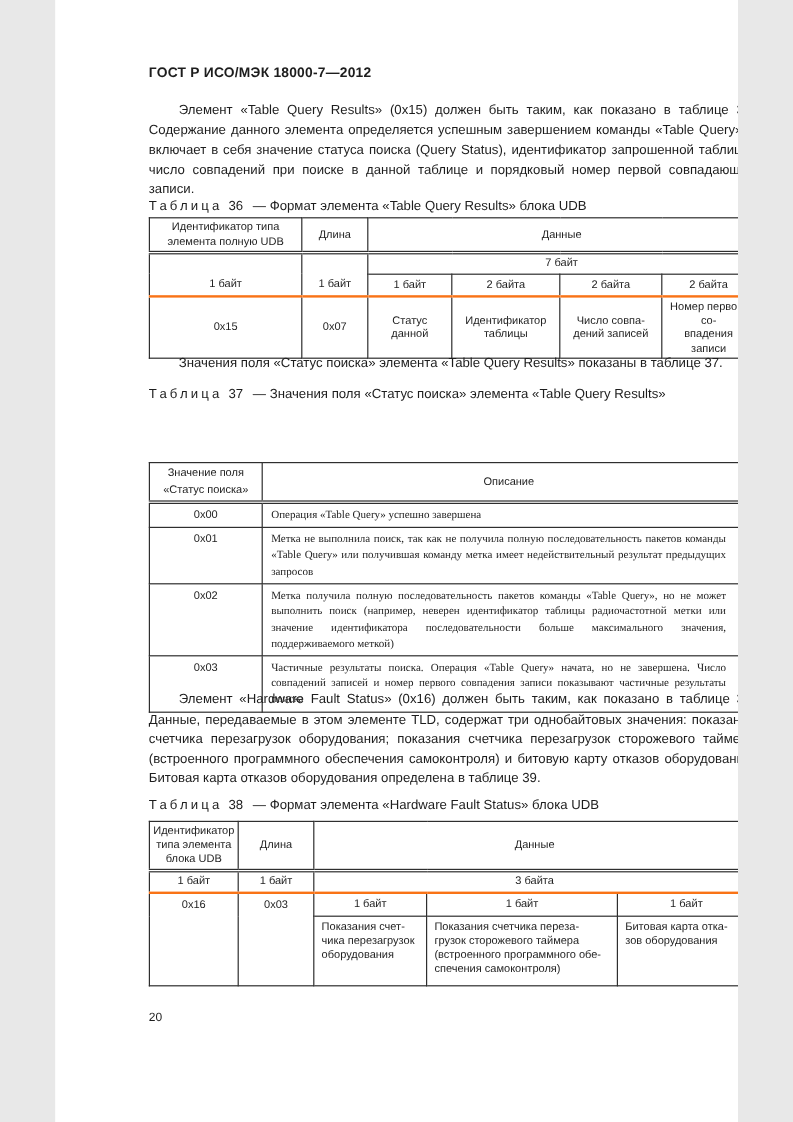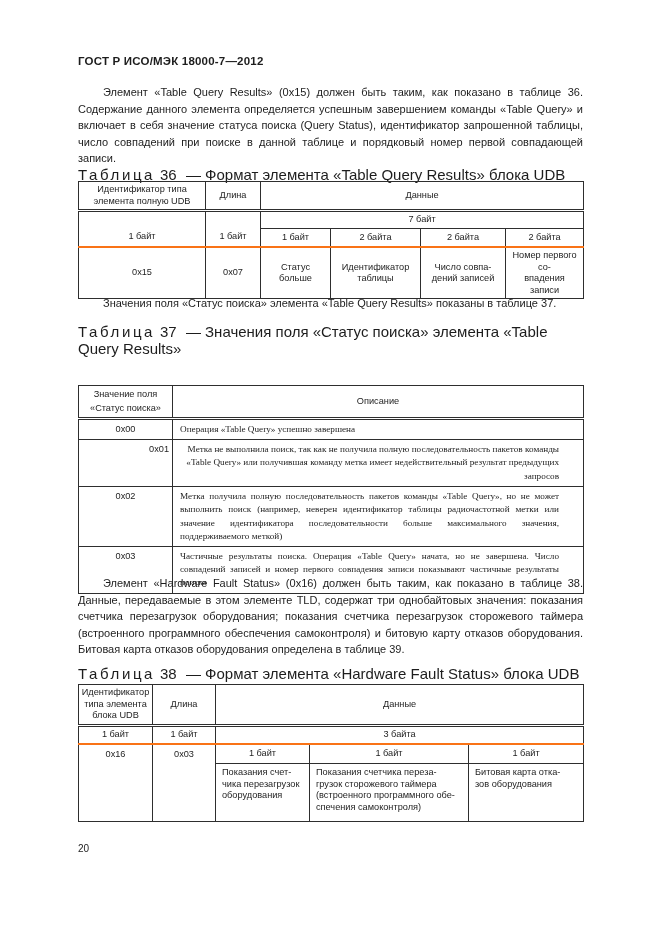--- a/index.html
+++ b/index.html
@@ -1,40 +1,40 @@
 <!DOCTYPE html>
 <html><head>
 <meta charset="utf-8">
 <style>
   * { margin:0; padding:0; box-sizing:border-box; }
   html,body { background:#e8e8e8; }
   .page {
     position:relative;
-    width:661px; height:935px;
+    width:569px; height:935px;
     background:#ffffff;
     font-family:"Liberation Sans","DejaVu Sans",sans-serif;
     color:#1d1d1d;
     margin:0 auto;
     overflow:hidden;
   }
   .abs { position:absolute; left:78px; width:505px; }
 
   .running-head {
     top:55px;
     font-size:11.5px; font-weight:bold; letter-spacing:0.2px;
   }
   .para {
     font-size:11px; line-height:16.6px;
     text-align:justify; text-indent:25px;
   }
   .p1 { top:84px; }
   .p2 { top:295px; text-align:left; }
   .p3 { top:575px; }
 
-  .caption { font-size:15px; color:#1d1d1d; }
+  .caption { font-size:11px; color:#1d1d1d; }
   .cap36 { top:166px; }
   .cap37 { top:323px; }
   .cap38 { top:665px; }
   .cap-word { letter-spacing:2.6px; }
   .cap-num  { margin-left:5px; }
   .cap-rest { margin-left:5px; }
 
   table {
     border-collapse:collapse; table-layout:fixed;
     width:505px;
@@ -59,21 +59,21 @@
   .vtop { vertical-align:top; padding-top:4px;margin-left:28px; }
 
   .t37 td { line-height:13.2px; }
   .t37 .desc {
     text-align:justify; vertical-align:top;
     padding:3px 24px 3px 7px;
     font-family:Liberation Serif, serif;
   }
   .t37 .val { vertical-align:top; padding-top:3px; }
   .t37 .r0 td { height:16px; }
-  .t37 .r1 td { height:47px;text-align:right; }
+  .t37 .r1 td { height:47px; }
   .t37 .r2 td { height:56px; }
   .t37 .r3 td { height:46px; }
   .t37 .r4 td { height:19px; }
 
   .t38 .desc {
     text-align:left; vertical-align:top;
     padding:3px 4px 3px 6px;
   }
 
   .h26 { height:26px; } .h17 { height:17px; } .h19 { height:19px; } .h32 { height:32px; }
@@ -119,21 +119,21 @@
     <tr class="h19">
       <td>1 байт</td>
       <td>2 байта</td>
       <td>2 байта</td>
       <td>2 байта</td>
     </tr>
     <tr class="thick h32">
       <td>0x15</td>
       <td>0x07</td>
       <td class="pre">Статус
-больше</td>
+данной</td>
       <td class="pre">Идентификатор
 таблицы</td>
       <td class="pre">Число совпа-
 дений записей</td>
       <td class="pre">Номер первого со-
 впадения записи</td>
     </tr>
   </tbody>
     </table>
 

